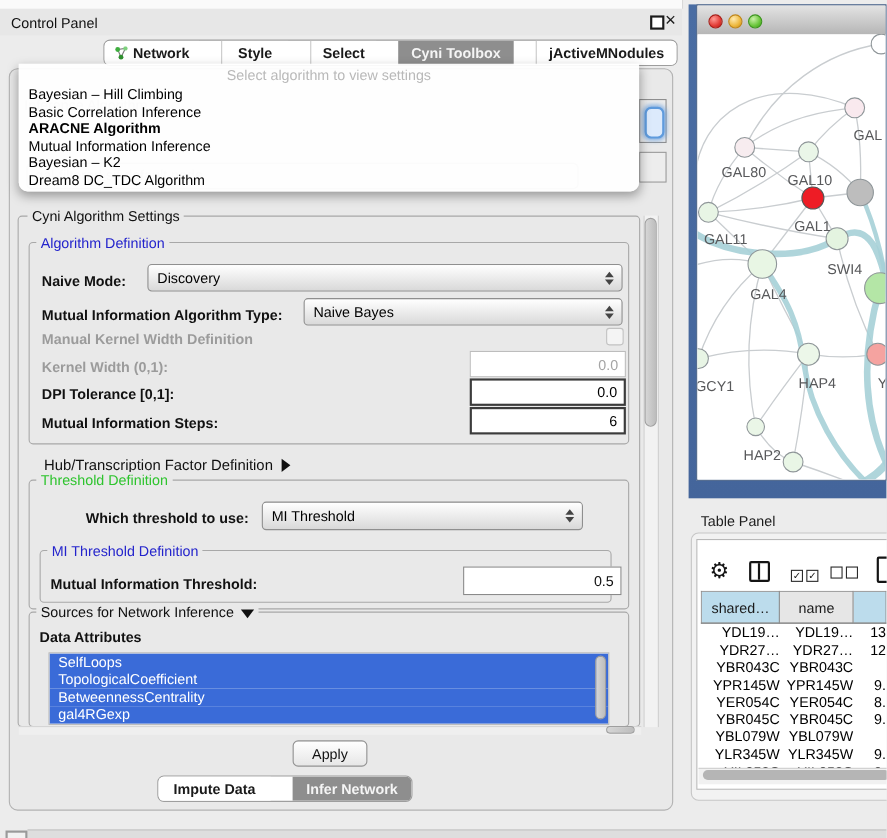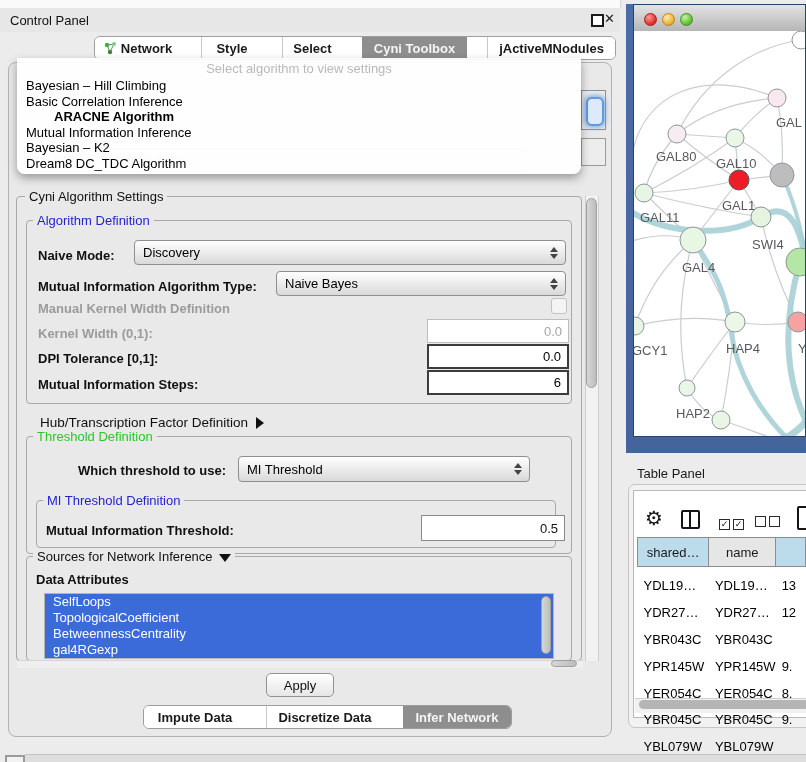--- a/index.html
+++ b/index.html
@@ -22,21 +22,21 @@
   .ghost{color:#8a8a8a;font-size:13px;opacity:.45;}
   #ghost-box{left:24px;top:148px;width:500px;height:22px;border:1px solid rgba(140,140,140,.45);border-radius:5px;}
   #bg-box1{left:581px;top:90px;width:25px;height:40px;border:1px solid #8f8f8f;background:#ededed;box-sizing:border-box;}
   #bg-glow{left:586px;top:97px;width:14px;height:25px;border:2px solid #5f9bdd;border-radius:6px;background:#dceafc;box-shadow:0 0 4px 2px rgba(90,150,220,.65);}
   #bg-box2{left:581px;top:138px;width:25px;height:28px;border:1px solid #9a9a9a;background:#ededed;box-sizing:border-box;}
   
   #dropdown{left:17px;top:58px;width:564px;height:116px;background:rgba(255,255,255,.93);
     border-radius:0 0 8px 8px;box-shadow:0 4px 10px rgba(0,0,0,.35);padding-top:3px;box-sizing:border-box;}
   #dd-header{text-align:center;font-size:13px;color:#b9b9b9;height:17px;}
   .dd-item{font-size:13px;color:#000;padding-left:9px;height:15.6px;line-height:15.6px;white-space:nowrap;}
-  .dd-item.bold{font-weight:bold;margin-left:28px;}
+  .dd-item.bold{font-weight:bold;}
   
   .grp{border:1px solid #a8a8a8;border-radius:4px;box-sizing:border-box;}
   .grp-title{position:absolute;top:-8px;font-size:13px;background:#e9e9e9;padding:0 4px;white-space:nowrap;}
   .t-blue{color:#2424cc;}
   .t-green{color:#2ec42e;}
   .lbl{font-size:13px;font-weight:bold;color:#111;white-space:nowrap;}
   .lbl.dis{color:#9b9b9b;}
   .combo{background:linear-gradient(#ffffff,#d9d9d9);border:1px solid #8f8f8f;border-radius:4px;
     display:flex;align-items:center;font-size:13px;color:#000;padding-left:8px;box-sizing:border-box;}
   .combo .spin{margin-left:auto;margin-right:7px;display:flex;flex-direction:column;gap:2px;}
@@ -63,21 +63,21 @@
   #tp-title{left:637px;top:466px;font-size:13px;color:#1a1a1a;}
   #tp-outer{left:628px;top:484px;width:185px;height:244px;background:#f2f2f2;border:1px solid #c6c6c6;border-radius:7px;box-sizing:border-box;}
   #tp-panel{left:633px;top:490px;width:180px;height:228px;background:#fff;border:1px solid #b9b9b9;box-sizing:border-box;}
   .tool-ic{position:absolute;color:#141414;}
   #ic-cols{width:15px;height:15px;border:2px solid #141414;border-radius:2px;}
   #ic-cols::after{content:"";position:absolute;left:6px;top:0;width:2px;height:15px;background:#141414;}
   .cb{display:inline-block;width:9px;height:9px;border:1.5px solid #2a2a2a;background:#fff;font-size:9px;line-height:9px;text-align:center;color:#111;}
   #ic-doc{width:14px;height:20px;border:2px solid #141414;border-radius:2px;background:#fff;}
   table.tp{border-collapse:collapse;font-size:13px;}
   table.tp th{font-weight:normal;border:1px solid #8d8d8d;height:26px;font-size:13px;color:#1a1a1a;}
-  table.tp td{padding:11px 0 0 6px;height:15.8px;white-space:nowrap;color:#000;}
+  table.tp td{padding:0 0 0 6px;height:15.8px;white-space:nowrap;color:#000;text-align:right;}
   #bottom-strip{left:25px;top:754px;width:781px;height:8px;background:#dedede;border-top:1px solid #c2c2c2;}
   #mini-sq{left:5px;top:755px;width:20px;height:12px;border:2px solid #9a9a9a;background:#f2f2f2;box-sizing:border-box;}
 </style>
 </head>
 <body>
 
 <div class="abs" id="cp-topstrip"></div>
 <div class="abs" id="cp-titlebar"></div>
 <div class="abs" id="cp-title">Control Panel</div>
 <div class="abs" id="cp-float"></div>
@@ -199,23 +199,20 @@
 <div class="abs thumb" style="left:541px;top:596px;width:10px;height:58px"></div>
 
 <div class="abs" style="left:17px;top:660px;width:566px;height:7px;background:#efefef;border-top:1px solid #d5d5d5"></div>
 <div class="abs thumb" style="left:551px;top:660px;width:26px;height:7px"></div>
 
 <div class="abs" id="apply-btn">Apply</div>
 
 <div class="abs pill" style="left:143px;top:705px">
   <div class="tab" style="width:102px">
       <span>Impute Data</span>
-    </div>
-  <div class="tab" style="width:116px">
-      <span>Discretize Data</span>
     </div>
   <div class="tab sel" style="width:108px">
       <span>Infer Network</span>
     </div>
 </div>
 
 <div class="abs" id="desktop"></div>
 <div class="abs" id="net-frame">
   <div class="abs" id="net-titlebar">
     <div class="dot" style="left: 10px; background: radial-gradient(circle at 35% 30%, rgb(255, 154, 148), rgb(226, 58, 52) 60%, rgb(168, 29, 23)); border: 1px solid rgb(168, 29, 23);" id="dot-close"></div>

